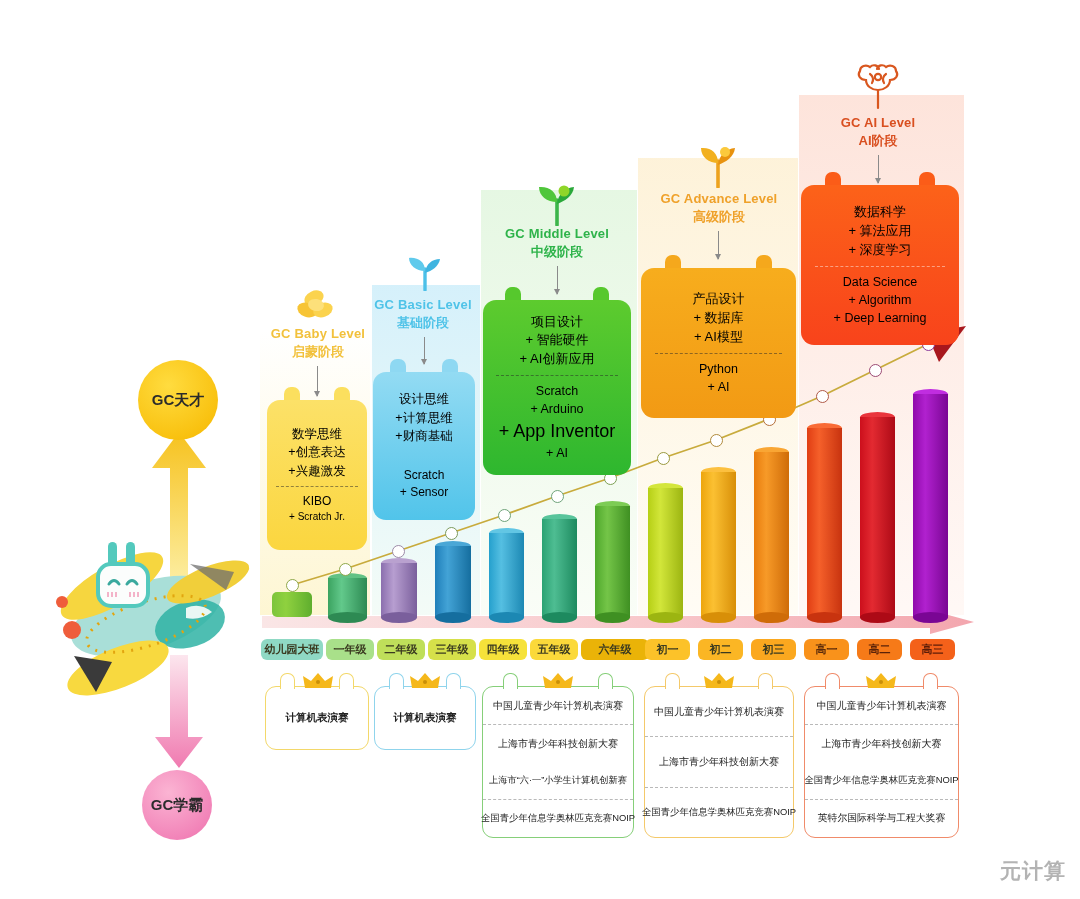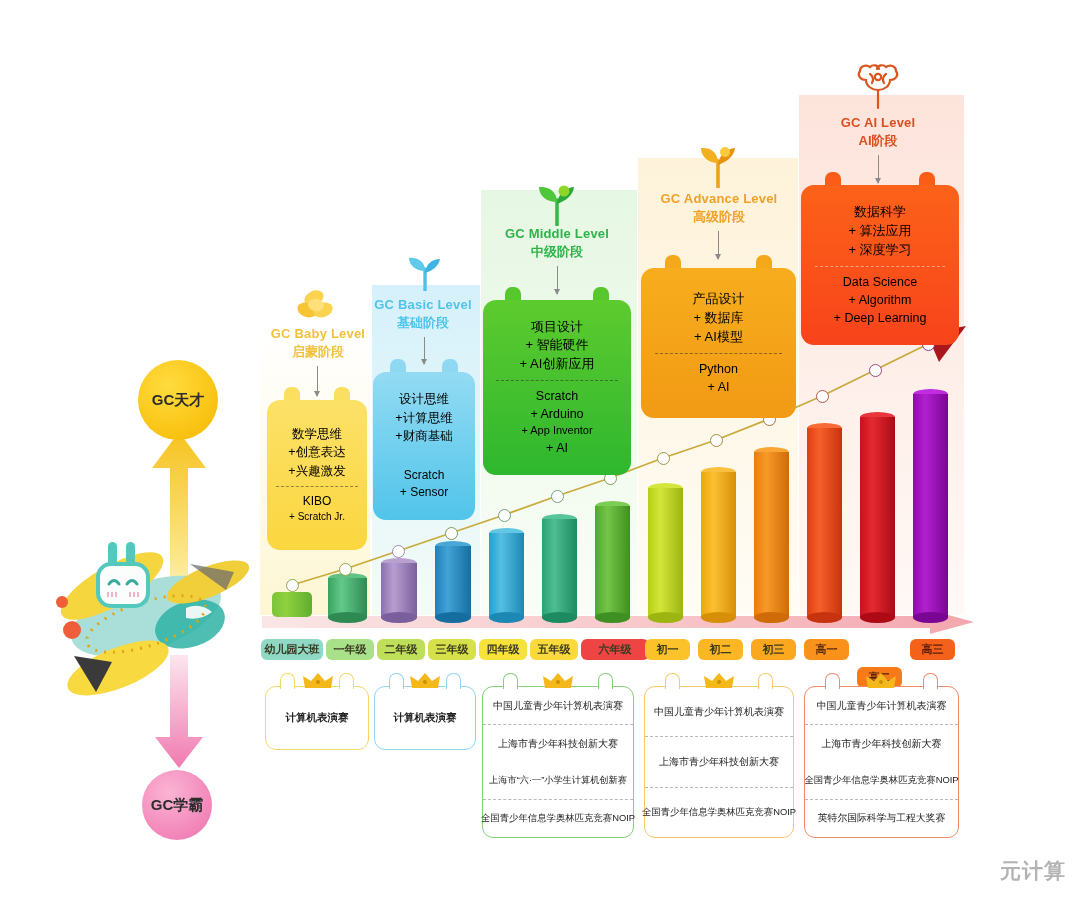--- a/index.html
+++ b/index.html
@@ -329,21 +329,21 @@
     <div class="body" style="background:linear-gradient(180deg,#5dcb2e 0%,#2eb72f 100%);">
       <div class="sec top">
         <div class="ln cnb" style="font-size:13px;">项目设计</div>
         <div class="ln cnb" style="font-size:13px;">+ 智能硬件</div>
         <div class="ln cnb" style="font-size:13px;">+ AI创新应用</div>
       </div>
       <div class="divider"></div>
       <div class="sec bot">
         <div class="ln" style="font-size:12.5px;">Scratch</div>
         <div class="ln" style="font-size:12.5px;">+ Arduino</div>
-        <div class="ln" style="font-size:11px;">+ App Inventor</div>
+        <div class="ln" style="font-size:18px;">+ App Inventor</div>
         <div class="ln" style="font-size:12.5px;">+ AI</div>
       </div>
     </div>
   </div>
 
   <div class="card" style="left:641px; top:268px; width:155px; height:150px;">
     <div class="nub" style="left:24px; background:#f5a81c;"></div>
     <div class="nub" style="right:24px; background:#f5a81c;"></div>
     <div class="body" style="background:linear-gradient(180deg,#f7ad1d 0%,#f29a14 100%);">
       <div class="sec top">
@@ -376,26 +376,26 @@
       </div>
     </div>
   </div>
 
   <div class="chip" style="left:261px; top:639px; width:62px; background:#8fd9c4;">幼儿园大班</div>
   <div class="chip" style="left:326px; top:639px; width:48px; background:#a9e08a;">一年级</div>
   <div class="chip" style="left:377px; top:639px; width:48px; background:#bfdf5a;">二年级</div>
   <div class="chip" style="left:428px; top:639px; width:48px; background:#d6e04a;">三年级</div>
   <div class="chip" style="left:479px; top:639px; width:48px; background:#f6e23a;">四年级</div>
   <div class="chip" style="left:530px; top:639px; width:48px; background:#fbd93a;">五年级</div>
-  <div class="chip" style="left:581px; top:639px; width:68px; background:#ef4444;">六年级</div>
+  <div class="chip" style="left:581px; top:639px; width:68px; background:#eab308;">六年级</div>
   <div class="chip" style="left:645px; top:639px; width:45px; background:#fcc229;">初一</div>
   <div class="chip" style="left:698px; top:639px; width:45px; background:#fbb624;">初二</div>
   <div class="chip" style="left:751px; top:639px; width:45px; background:#fba81f;">初三</div>
   <div class="chip" style="left:804px; top:639px; width:45px; background:#f9921b; color:#5a2a0a;">高一</div>
-  <div class="chip" style="left:857px; top:639px; width:45px; background:#f67a18; color:#5a2208;margin-top:28px;">高二</div>
+  <div class="chip" style="left:857px; top:639px; width:45px; background:#f67a18; color:#5a2208;">高二</div>
   <div class="chip" style="left:910px; top:639px; width:45px; background:#f4611a; color:#5a1c08;">高三</div>
 
   <div class="comp" style="left:265px; top:686px; width:104px; height:64px; border:1.6px solid #f3d86a;">
     <div class="cnub" style="left:14px; border:1.6px solid #f3d86a; border-bottom:none; height:16px; top:-14px;"></div>
     <div class="cnub" style="right:14px; border:1.6px solid #f3d86a; border-bottom:none; height:16px; top:-14px;"></div>
     <div class="cbody">
       <div class="row" style="font-weight:bold;">计算机表演赛</div>
     </div>
   </div>
   <div class="crown" style="left:303px; top:672px;">

